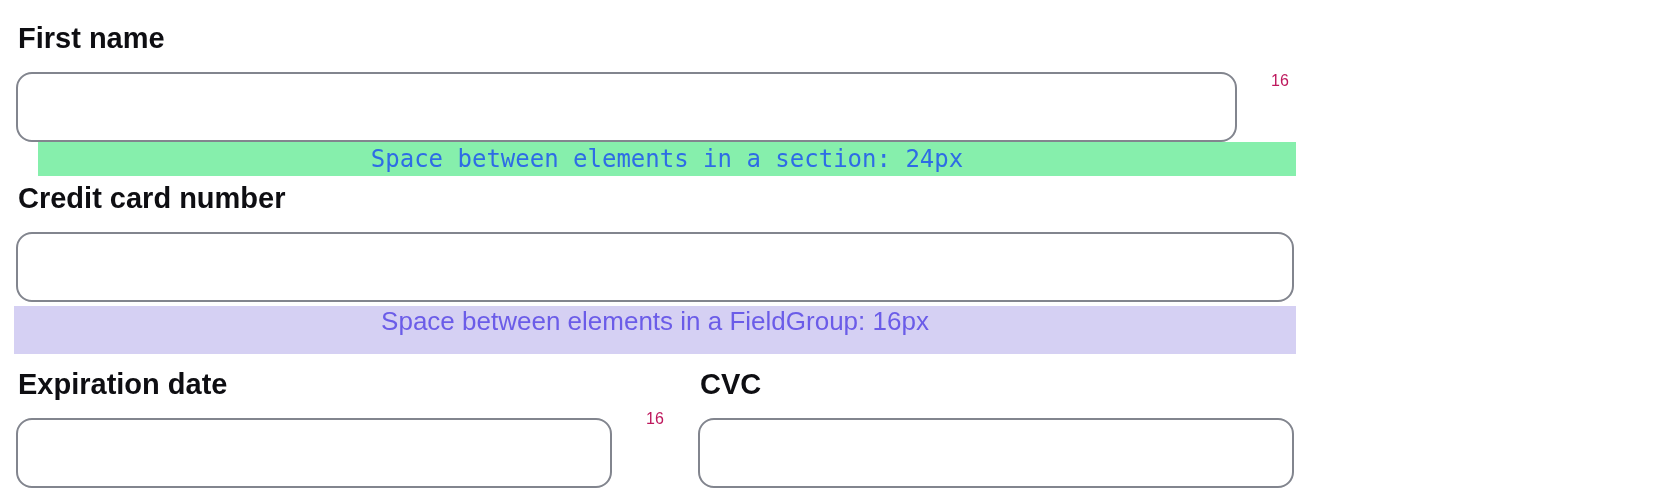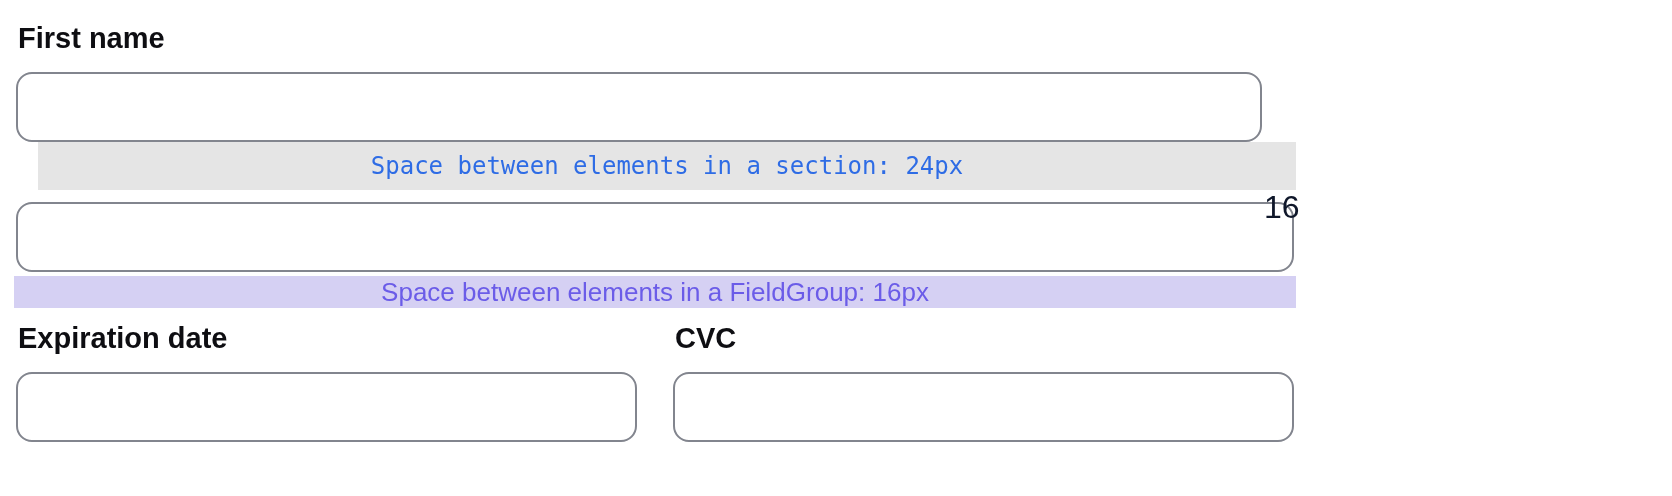--- a/index.html
+++ b/index.html
@@ -18,41 +18,42 @@
   }
   .form-illustration {
     position: absolute;
     left: 14px;
     top: 16px;
     width: 1282px;
   }
   
   .row-2col {
     display: flex;
-    align-items: flex-end;
+    align-items: flex-start;
+    gap: 25px;
   }
   .col {
     flex: 1 1 0;
     min-width: 0;
   }
   .v-gap {
     flex: 0 0 32px;
     width: 32px;
     background: #cfc9f2;
     position: relative;
   }
   .v-gap .gap-num {
     position: absolute;
     top: 52px;
     left: 0;
     width: 100%;
     text-align: center;
-    font-size: 32px;
+    font-size: 16px;
     font-weight: 400;
-    color: #0f172a;
+    color: #be185d;
     line-height: 26px;
   }
   .field-label {
     font-size: 29px;
     line-height: 44px;
     font-weight: 600;
     color: #0e0e12;
     padding-left: 4px;
     white-space: nowrap;
   }
@@ -67,38 +68,38 @@
     border-radius: 16px;
     outline: none;
     font-size: 28px;
     padding: 0 20px;
     font-family: "Liberation Sans", sans-serif;
     color: #0e0e12;
   }
   .col .text-input, .single-row .text-input { width: calc(100% - 4px); margin-left: 2px; }
   
   .section-bar {
-    height: 48px;
-    background: #e5e5e5;
+    height: 34px;
+    background: #86efac;
     display: flex;
     align-items: center;
     justify-content: center;
     margin-left: 24px;
   }
   .section-bar .bar-text {
     font-family: "DejaVu Sans Mono", monospace;
     font-size: 24px;
     color: #2e6ce5;
   }
   .group-bar {
-    height: 32px;
+    height: 48px;
     margin-top: 4px;
     background: #d5d0f3;
     display: flex;
-    align-items: flex-end;
+    align-items: flex-start;
     justify-content: center;
   }
   .group-bar .bar-text {
     font-size: 26px;
     font-weight: 500;
     color: #6b5ce8;
   }
   .single-row { display: block; }
   .row3 .field-label { margin-top: 8px; }
 </style>
@@ -116,20 +117,21 @@
       <div class="v-gap">
         <span class="gap-num">16</span>
       </div>
     </div>
 
     <div class="section-bar">
       <span class="bar-text">Space between elements in a section: 24px</span>
     </div>
 
     <div class="single-row">
+      <div class="field-label">Credit card number</div>
       <input type="text" class="text-input" value="" style="">
     </div>
 
     <div class="group-bar">
       <span class="bar-text">Space between elements in a FieldGroup: 16px</span>
     </div>
 
     <div class="row-2col row3">
       <div class="col">
         <div class="field-label">Expiration date</div>

